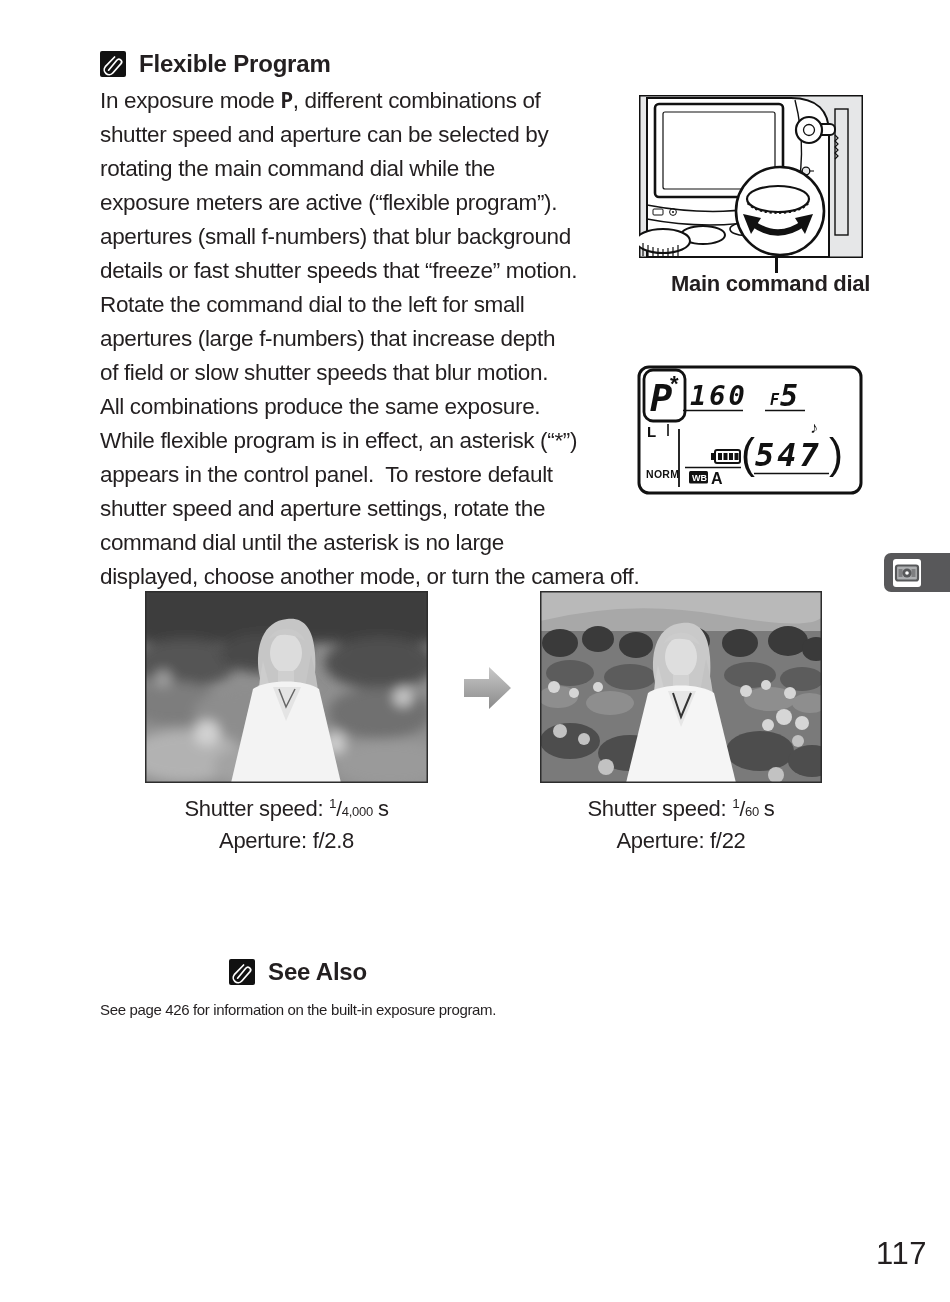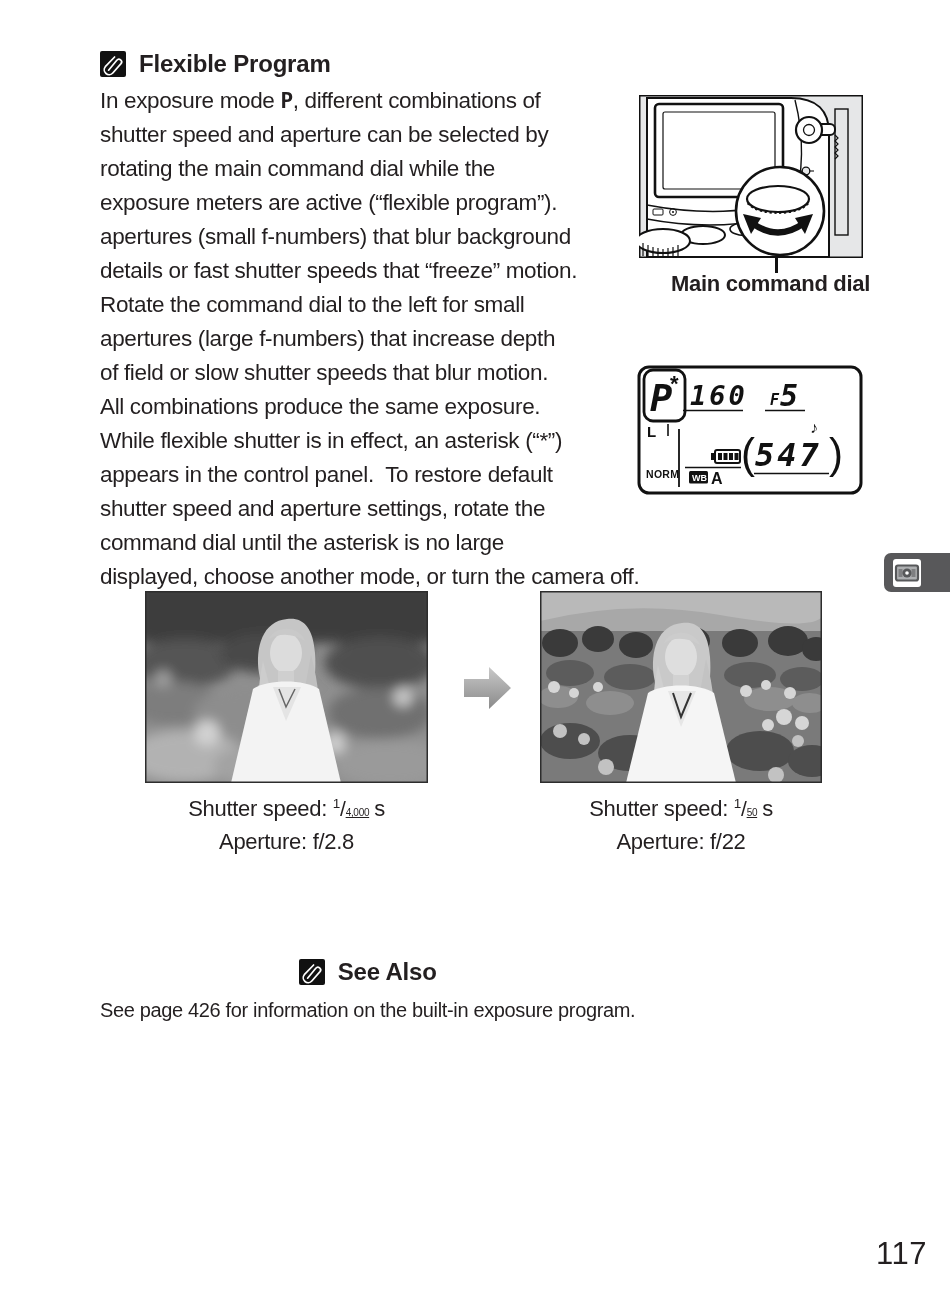--- a/index.html
+++ b/index.html
@@ -34,26 +34,26 @@
   .photo-right{left:540px;width:282px;height:192px;}
   .arrow{position:absolute;left:462px;top:666px;width:50px;height:44px;}
 
   
   .caption{position:absolute;top:789px;text-align:center;font-size:22px;letter-spacing:-0.3px;}
   .cap-left{left:145px;width:283px;}
   .cap-right{left:540px;width:282px;}
   .cap-line{line-height:29px;white-space:nowrap;}
   .fnum{font-size:13.5px;vertical-align:8px;}
   .fslash{font-size:21px;}
-  .fden{font-size:10px;text-decoration:underline;}
+  .fden{font-size:13px;}
   .funit{margin-left:5px;}
 
   
   .see-also{position:absolute;left:100px;top:958px;}
-  .see-also-text{font-size:20px;line-height:30px;margin-top:9px;letter-spacing:-0.35px;white-space:nowrap;}
+  .see-also-text{font-size:15px;line-height:30px;margin-top:9px;letter-spacing:-0.35px;white-space:nowrap;}
 
   
   .side-tab{position:absolute;left:884px;top:553px;width:66px;height:39px;background:#58585a;
             border-radius:7px 0 0 7px;display:flex;align-items:center;}
   .side-tab-box{width:28px;height:28px;background:#fff;border-radius:3px;margin-left:9px;
                 display:flex;align-items:center;justify-content:center;}
 
   
   .page-number{position:absolute;right:42px;top:1236px;font-size:31px;letter-spacing:0.5px;}
 </style>
@@ -75,21 +75,21 @@
     <div class="bline"><span>In exposure mode </span><span class="mode-glyph">P</span><span>, different combinations of</span></div>
     <div class="bline">shutter speed and aperture can be selected by</div>
     <div class="bline">rotating the main command dial while the</div>
     <div class="bline">exposure meters are active (“flexible program”).</div>
     <div class="bline">apertures (small f-numbers) that blur background</div>
     <div class="bline">details or fast shutter speeds that “freeze” motion.</div>
     <div class="bline">Rotate the command dial to the left for small</div>
     <div class="bline">apertures (large f-numbers) that increase depth</div>
     <div class="bline">of field or slow shutter speeds that blur motion.</div>
     <div class="bline">All combinations produce the same exposure.</div>
-    <div class="bline">While flexible shutter is in effect, an asterisk (“*”)</div>
+    <div class="bline">While flexible program is in effect, an asterisk (“*”)</div>
     <div class="bline">appears in the control panel.&nbsp; To restore default</div>
     <div class="bline">shutter speed and aperture settings, rotate the</div>
     <div class="bline">command dial until the asterisk is no large</div>
     <div class="bline">displayed, choose another mode, or turn the camera off.</div>
   </div>
 
   <div class="fig-cam">
     <svg width="224" height="163" viewBox="0 0 224 163">
       <rect x="0.75" y="0.75" width="222.5" height="161.5" fill="#e6e7e8" stroke="#111" stroke-width="1.5"></rect>
 
@@ -307,21 +307,21 @@
       </g>
       <rect x="0.75" y="0.75" width="280.5" height="190.5" fill="none" stroke="#2d2d2d" stroke-width="1.5"></rect>
     </svg>
   </div>
 
   <div class="caption cap-left">
     <div class="cap-line"><span>Shutter speed:</span>&nbsp;<span class="fnum">1</span><span class="fslash">/</span><span class="fden">4,000</span><span class="funit">s</span></div>
     <div class="cap-line">Aperture: f/2.8</div>
   </div>
   <div class="caption cap-right">
-    <div class="cap-line"><span>Shutter speed:</span>&nbsp;<span class="fnum">1</span><span class="fslash">/</span><span class="fden">50</span><span class="funit">s</span></div>
+    <div class="cap-line"><span>Shutter speed:</span>&nbsp;<span class="fnum">1</span><span class="fslash">/</span><span class="fden">60</span><span class="funit">s</span></div>
     <div class="cap-line">Aperture: f/22</div>
   </div>
 
   <div class="see-also">
     <div class="note-header" style="position:static;justify-content:center;">
       <span class="note-icon">
         <svg width="26" height="26" viewBox="0 0 26 26">
           <path d="M8.6 19.2 L16.8 9.2 a2.7 2.7 0 0 1 4.2 3.4 L12.8 22 a4.9 4.9 0 0 1 -7.5 -6.3 L14.6 6" fill="none" stroke="#fff" stroke-width="1.7" stroke-linecap="round" stroke-linejoin="round"></path>
         </svg>
       </span>

